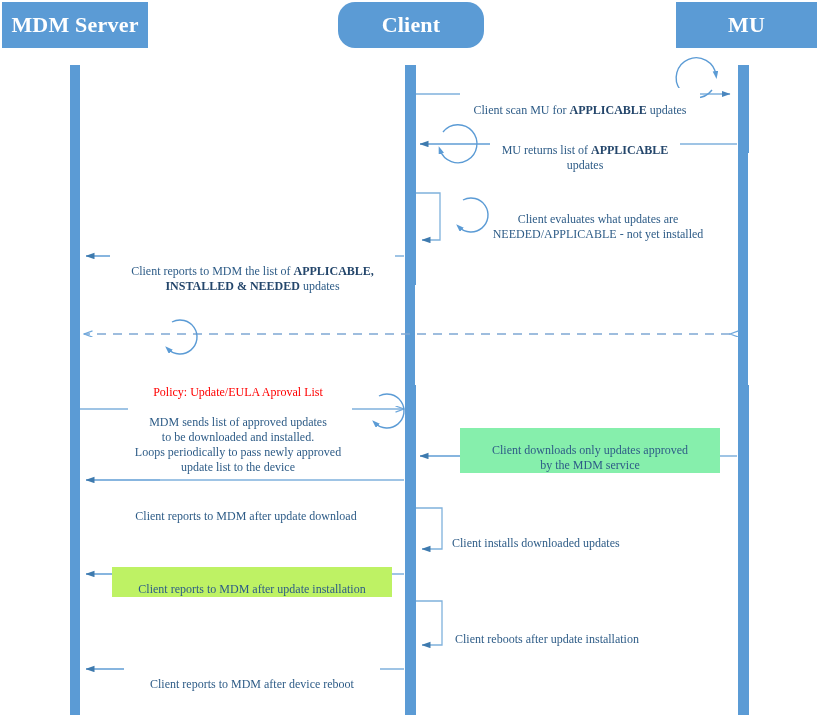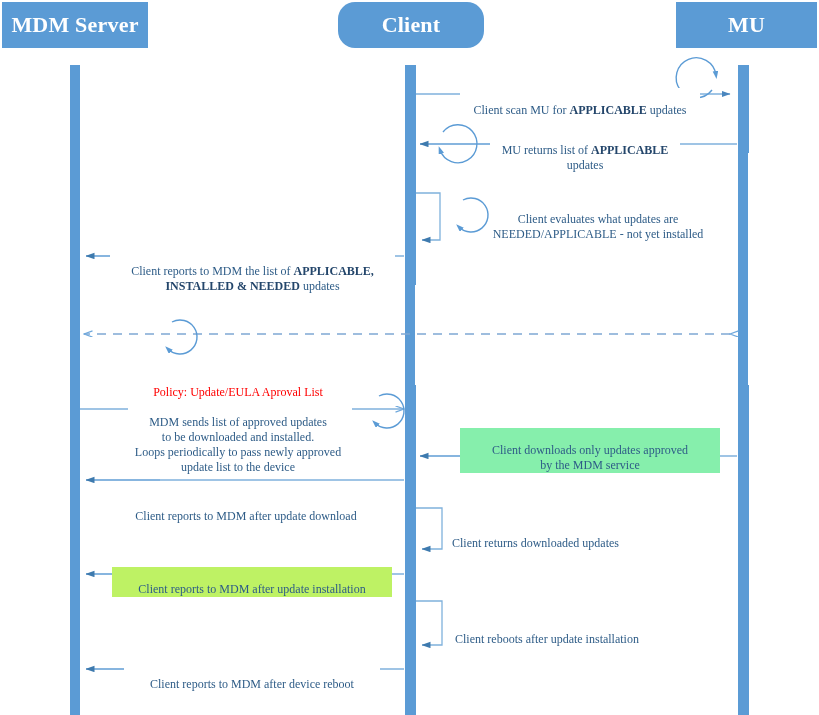--- a/index.html
+++ b/index.html
@@ -179,21 +179,21 @@
 
   <div class="msg-label" style="left:460px; top:428px; width:260px; background:#86efac; padding:0 3px;">
     <span><span>Client downloads only updates approved<br>by the MDM service</span></span>
   </div>
 
   <div class="msg-label" style="left:112px; top:494px; width:268px; background:#fff; padding:0 3px;">
     <span><span>Client reports to MDM after update download</span></span>
   </div>
 
   <div class="msg-label" style="left:452px; top:521px; width:230px; text-align:left;">
-    <span><span>Client returns downloaded updates</span></span>
+    <span><span>Client installs downloaded updates</span></span>
   </div>
 
   <div class="msg-label" style="left:112px; top:567px; width:280px; background:#bef264; padding:0 3px;">
     <span><span>Client reports to MDM after update installation</span></span>
   </div>
 
   <div class="msg-label" style="left:455px; top:617px; width:240px; text-align:left;">
     <span><span>Client reboots after update installation</span></span>
   </div>
 

